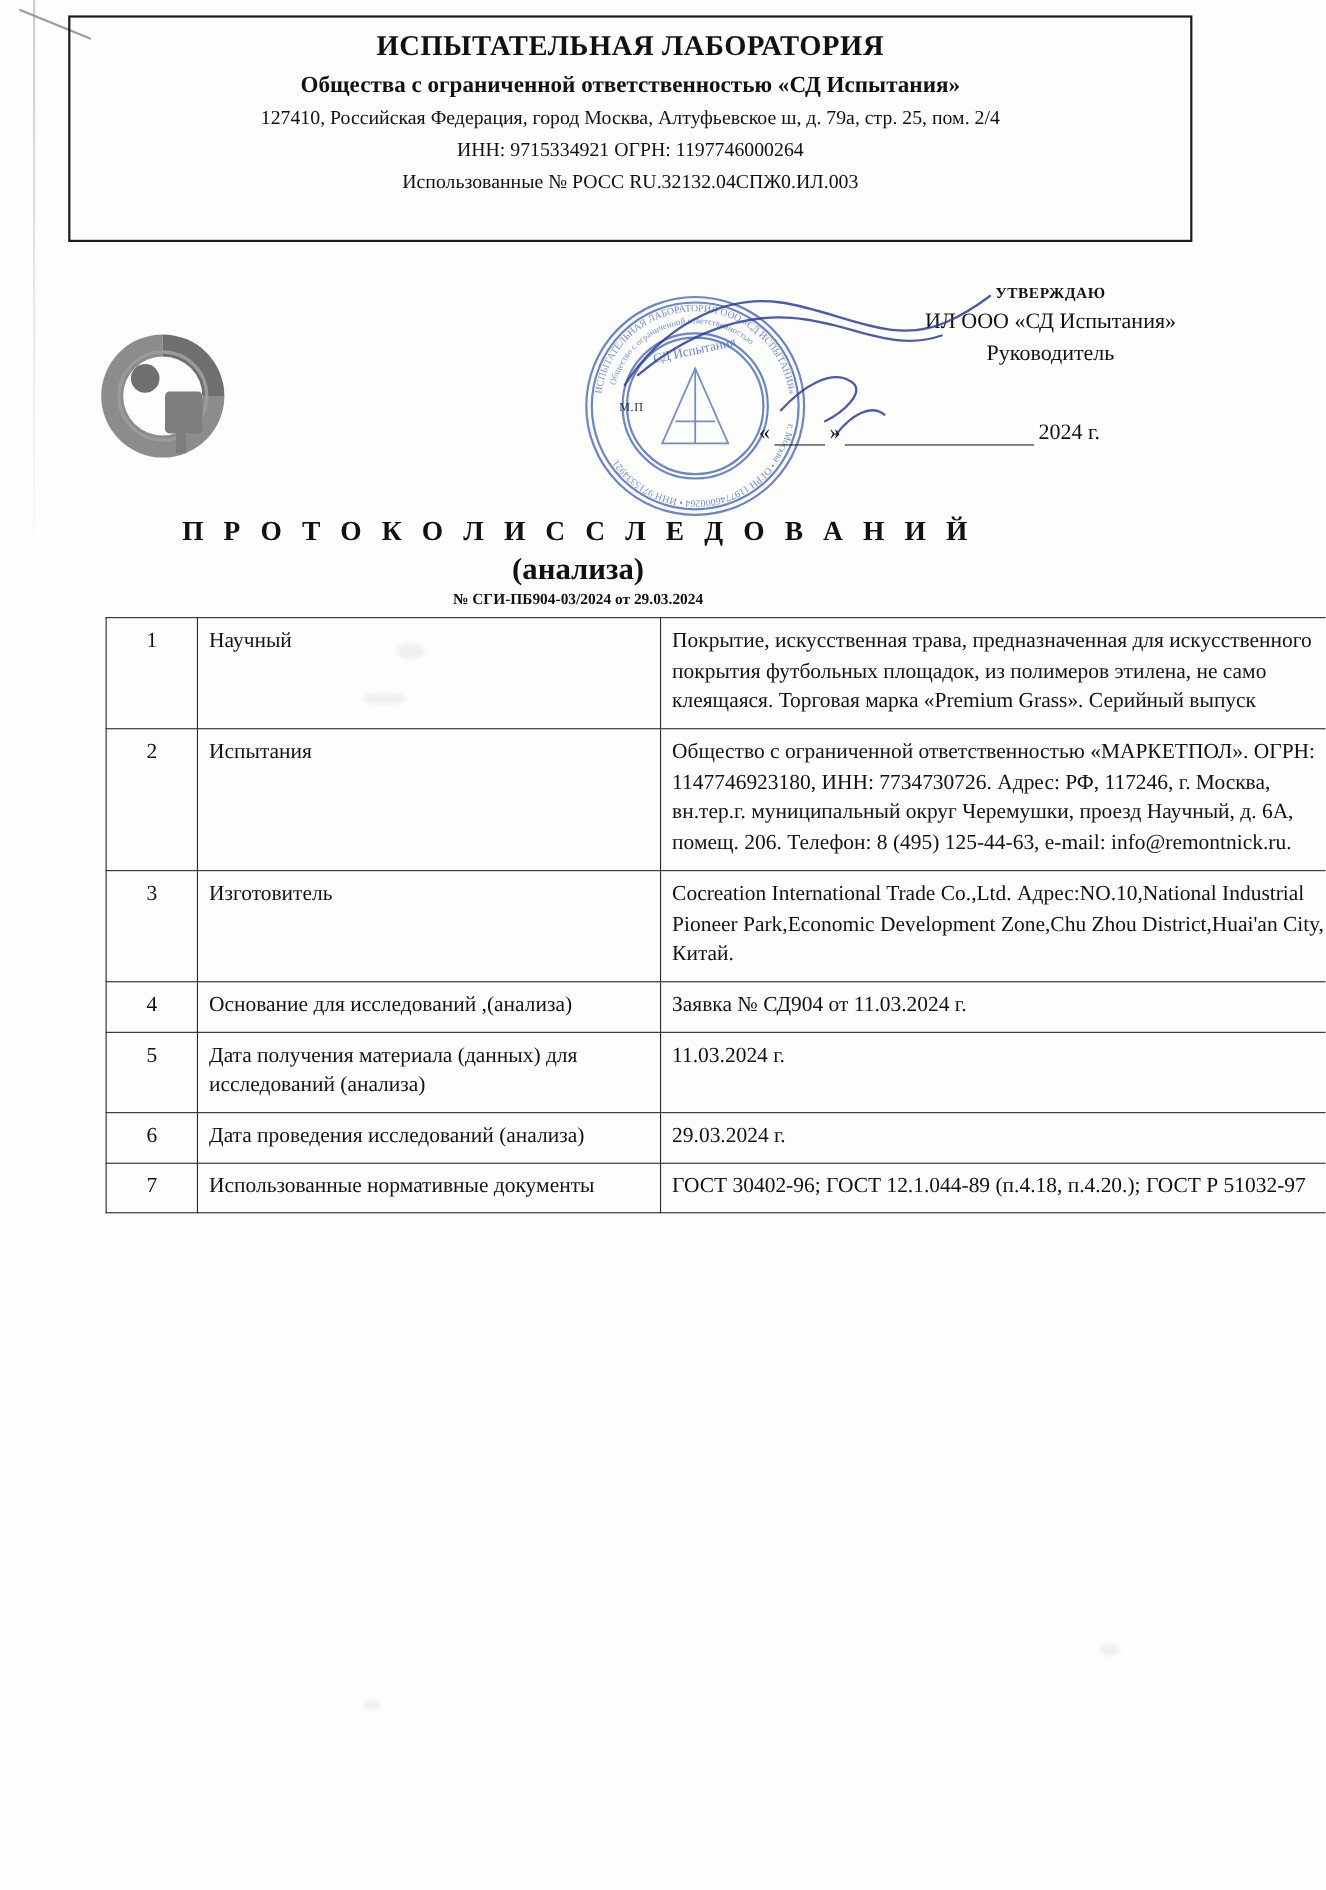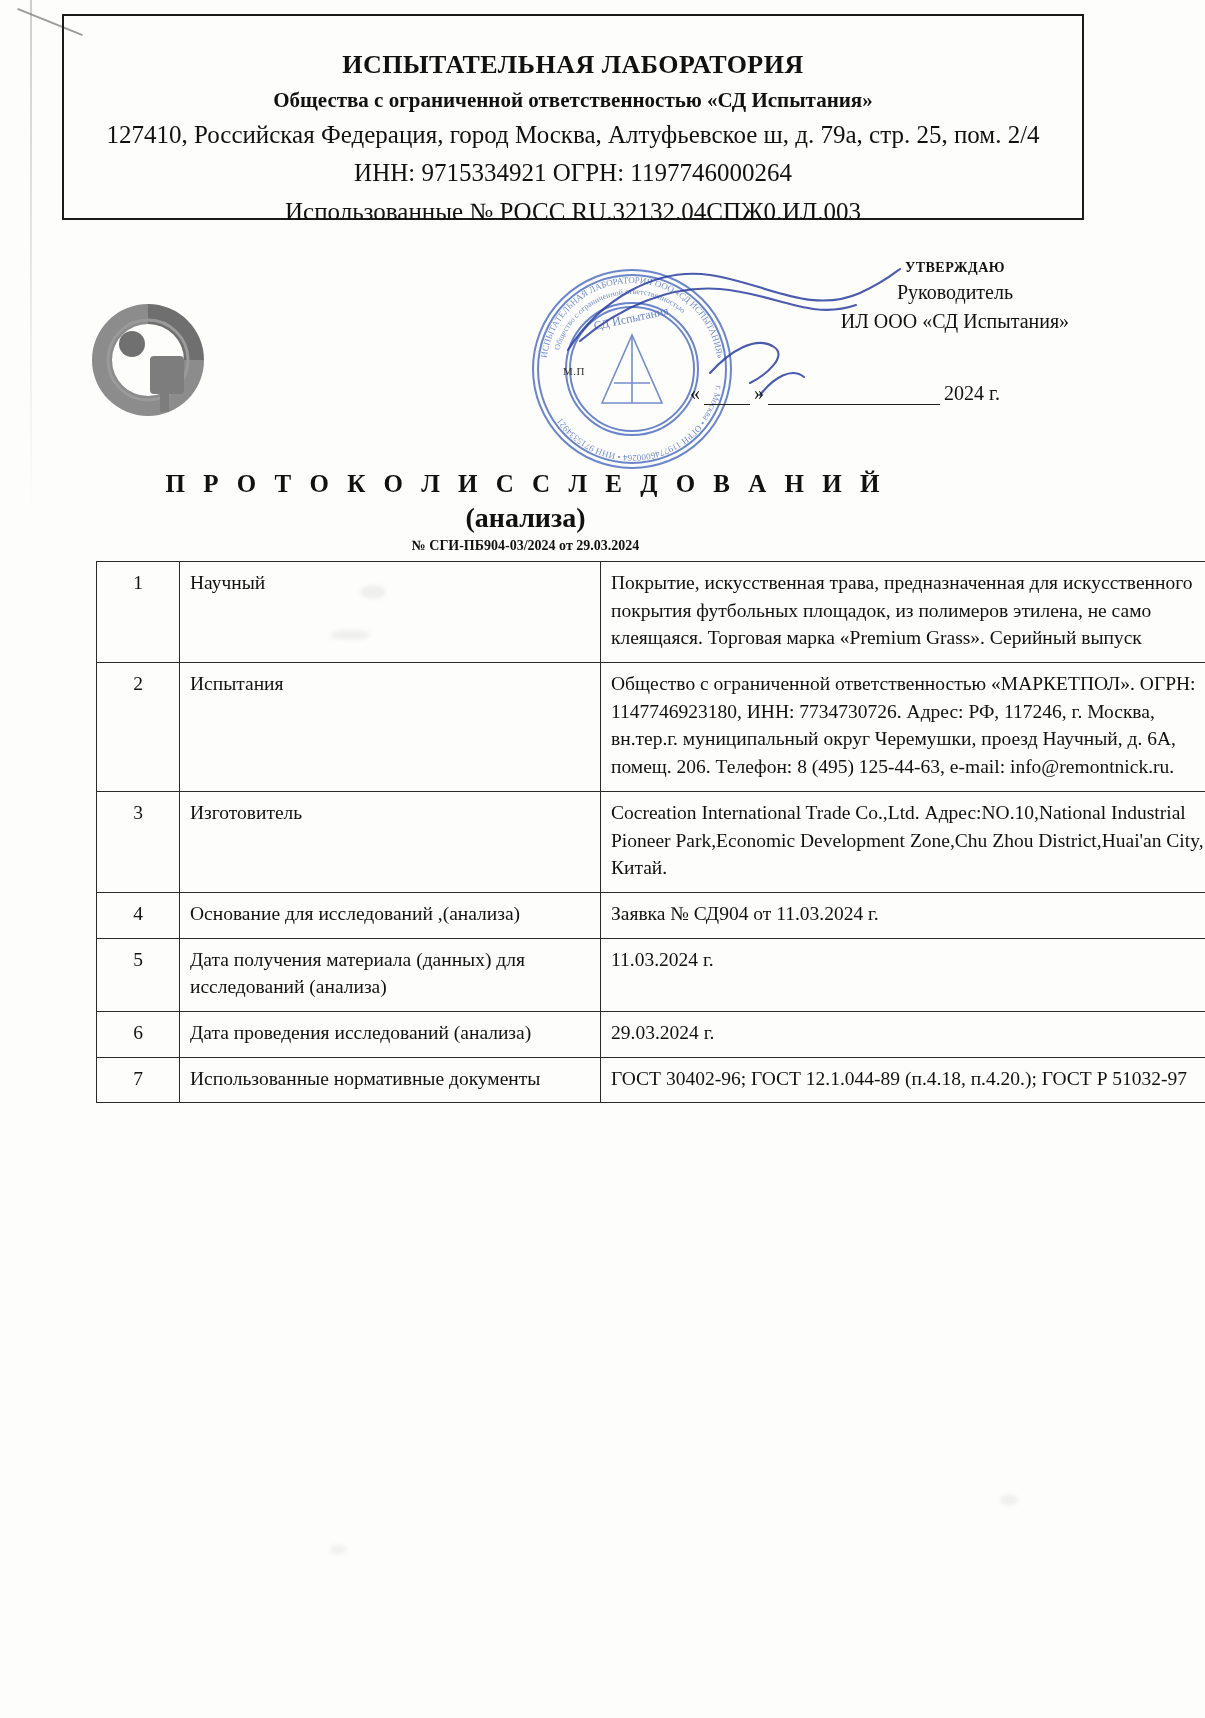--- a/index.html
+++ b/index.html
@@ -46,35 +46,35 @@
     position: absolute;
     left: 62px;
     top: 14px;
     width: 1022px;
     height: 206px;
     border: 2px solid #1b1b1b;
     box-sizing: border-box;
   }
   .header-inner {
     text-align: center;
-    padding-top: 33px;
+    padding-top: 10px;
   }
   .header-title {
     font-size: 26px;
     font-weight: bold;
     letter-spacing: .5px;
     line-height: 1.25;
   }
   .header-sub {
     font-size: 21px;
     font-weight: bold;
     margin-top: 6px;
   }
   .header-line {
-    font-size: 25px;
+    font-size: 18px;
     margin-top: 5px;
     line-height: 1.35;
     text-align: center;
   }
 
   
   .logo {
     position: absolute;
     left: 88px;
     top: 300px;
@@ -232,22 +232,22 @@
       <path d="M60 24 A36 36 0 0 1 96 60 L116 60 A56 56 0 0 0 60 4 Z" fill="#6f6f6f"></path>
       <circle cx="60" cy="60" r="40" fill="none" stroke="#9a9a9a" stroke-width="3"></circle>
       <circle cx="44" cy="44" r="13" fill="#707070"></circle>
       <path d="M66 56 h26 a4 4 0 0 1 4 4 v30 a4 4 0 0 1 -4 4 h-26 a4 4 0 0 1 -4 -4 v-30 a4 4 0 0 1 4 -4 z" fill="#7d7d7d"></path>
       <rect x="72" y="92" width="9" height="20" fill="#7d7d7d"></rect>
     </svg>
   </div>
 
   <div class="approve">
     <div class="ttl">УТВЕРЖДАЮ</div>
+    <div>ИЛ  ООО «СД Испытания»</div>
     <div>Руководитель</div>
-    <div>ИЛ  ООО «СД Испытания»</div>
   </div>
 
   <div class="stamp">
     <svg width="215" height="215" viewBox="0 0 215 215" xmlns="http://www.w3.org/2000/svg">
       <g fill="none" stroke="#3358b8" stroke-width="2" opacity="0.85">
         <circle cx="107" cy="107" r="99"></circle>
         <circle cx="107" cy="107" r="94"></circle>
         <circle cx="107" cy="107" r="66"></circle>
         <circle cx="107" cy="107" r="62"></circle>
       </g>

